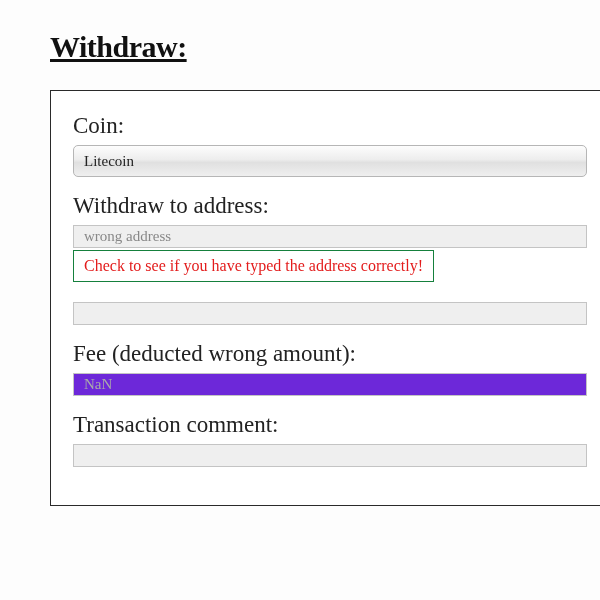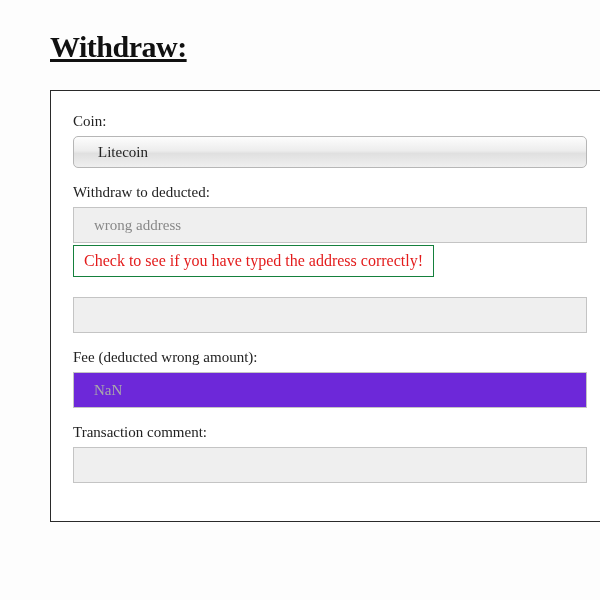--- a/index.html
+++ b/index.html
@@ -26,47 +26,47 @@
     border: 1px solid #2a2a2a;
     padding: 22px 22px 22px 22px;
     width: 560px;
     background: #fff;
   }
   .field {
     margin-bottom: 16px;
   }
   .field label {
     display: block;
-    font-size: 15px;
+    font-size: 23px;
     color: #222;
     margin-bottom: 6px;
   }
   .select-wrap {
     position: relative;
   }
   select {
     -webkit-appearance: none;
     -moz-appearance: none;
     appearance: none;
     width: 100%;
     height: 32px;
     font-size: 15px;
     font-family: Georgia, 'Times New Roman', serif;
-    padding: 4px 24px;
+    padding: 4px 10px;
     border: 1px solid #b6b6b6;
     border-radius: 5px;
     background: linear-gradient(#fdfdfd, #ededed 45%, #e0e0e0 55%, #efefef);
     color: #222;
   }
   input[type="text"] {
     width: 100%;
-    height: 36px;
+    height: 23px;
     font-size: 15px;
     font-family: Georgia, 'Times New Roman', serif;
-    padding: 4px 20px;
+    padding: 4px 10px;
     border: 1px solid #c4c4c4;
     background: #efefef;
     color: #888;
   }
   input.readonly {
     background: #6d28d9;
     color: #aaa;
   }
   .error-box {
     display: inline-block;
@@ -90,21 +90,21 @@
     <div class="field">
       <label>Coin:</label>
       <div class="select-wrap">
         <select>
           <option>Litecoin</option>
         </select>
       </div>
     </div>
 
     <div class="field">
-      <label>Withdraw to deducted:</label>
+      <label>Withdraw to address:</label>
       <input type="text" value="wrong address" style="">
       <div class="error-box">Check to see if you have typed the address correctly!</div>
     </div>
 
     <div class="field">
       <input type="text" value="" style="">
     </div>
 
     <div class="field">
       <label>Fee (deducted wrong amount):</label>

